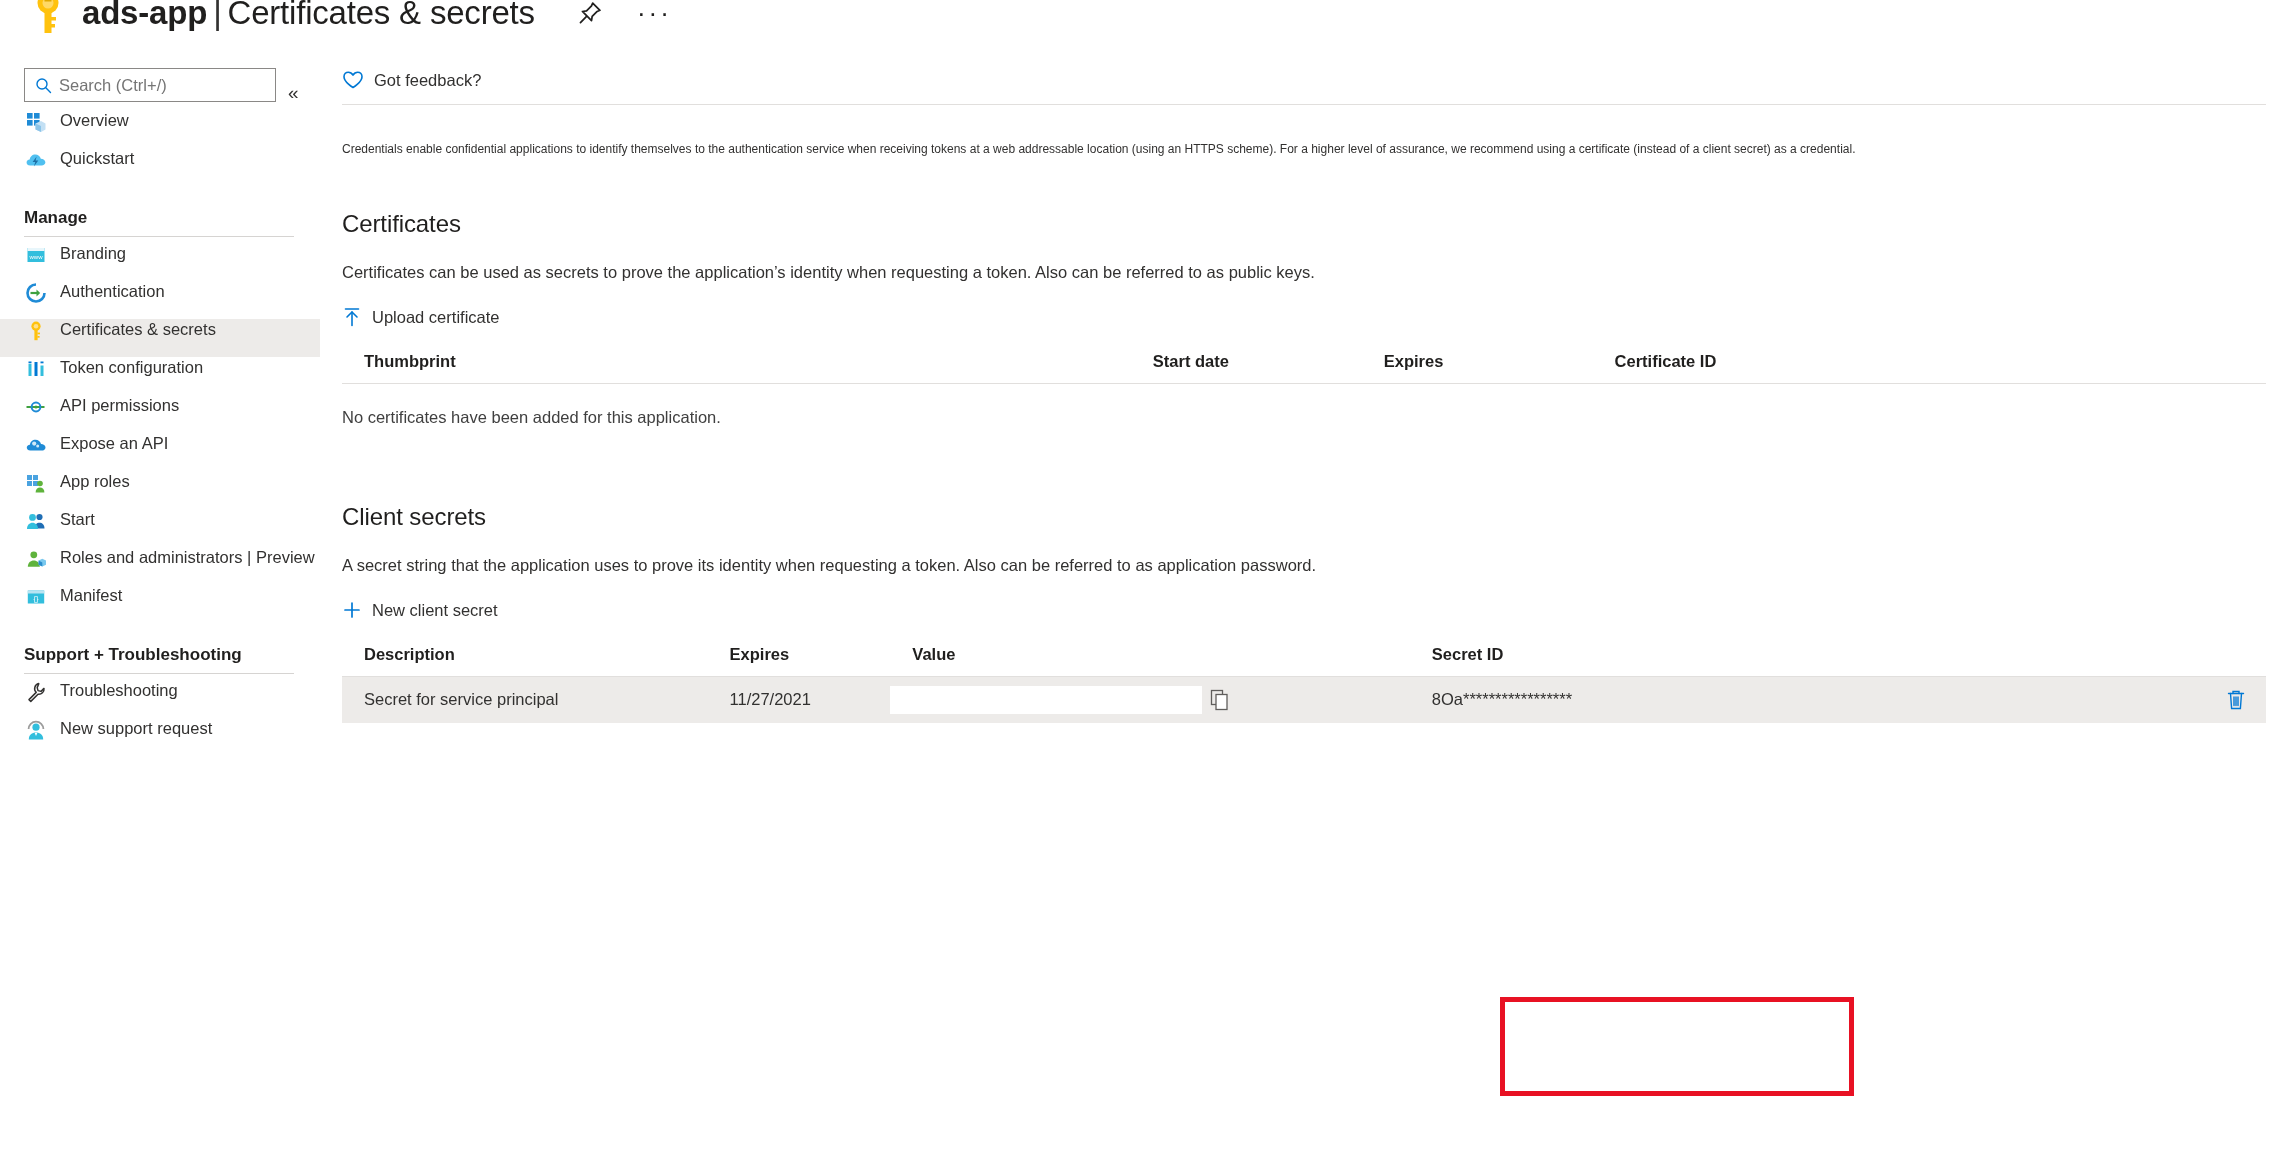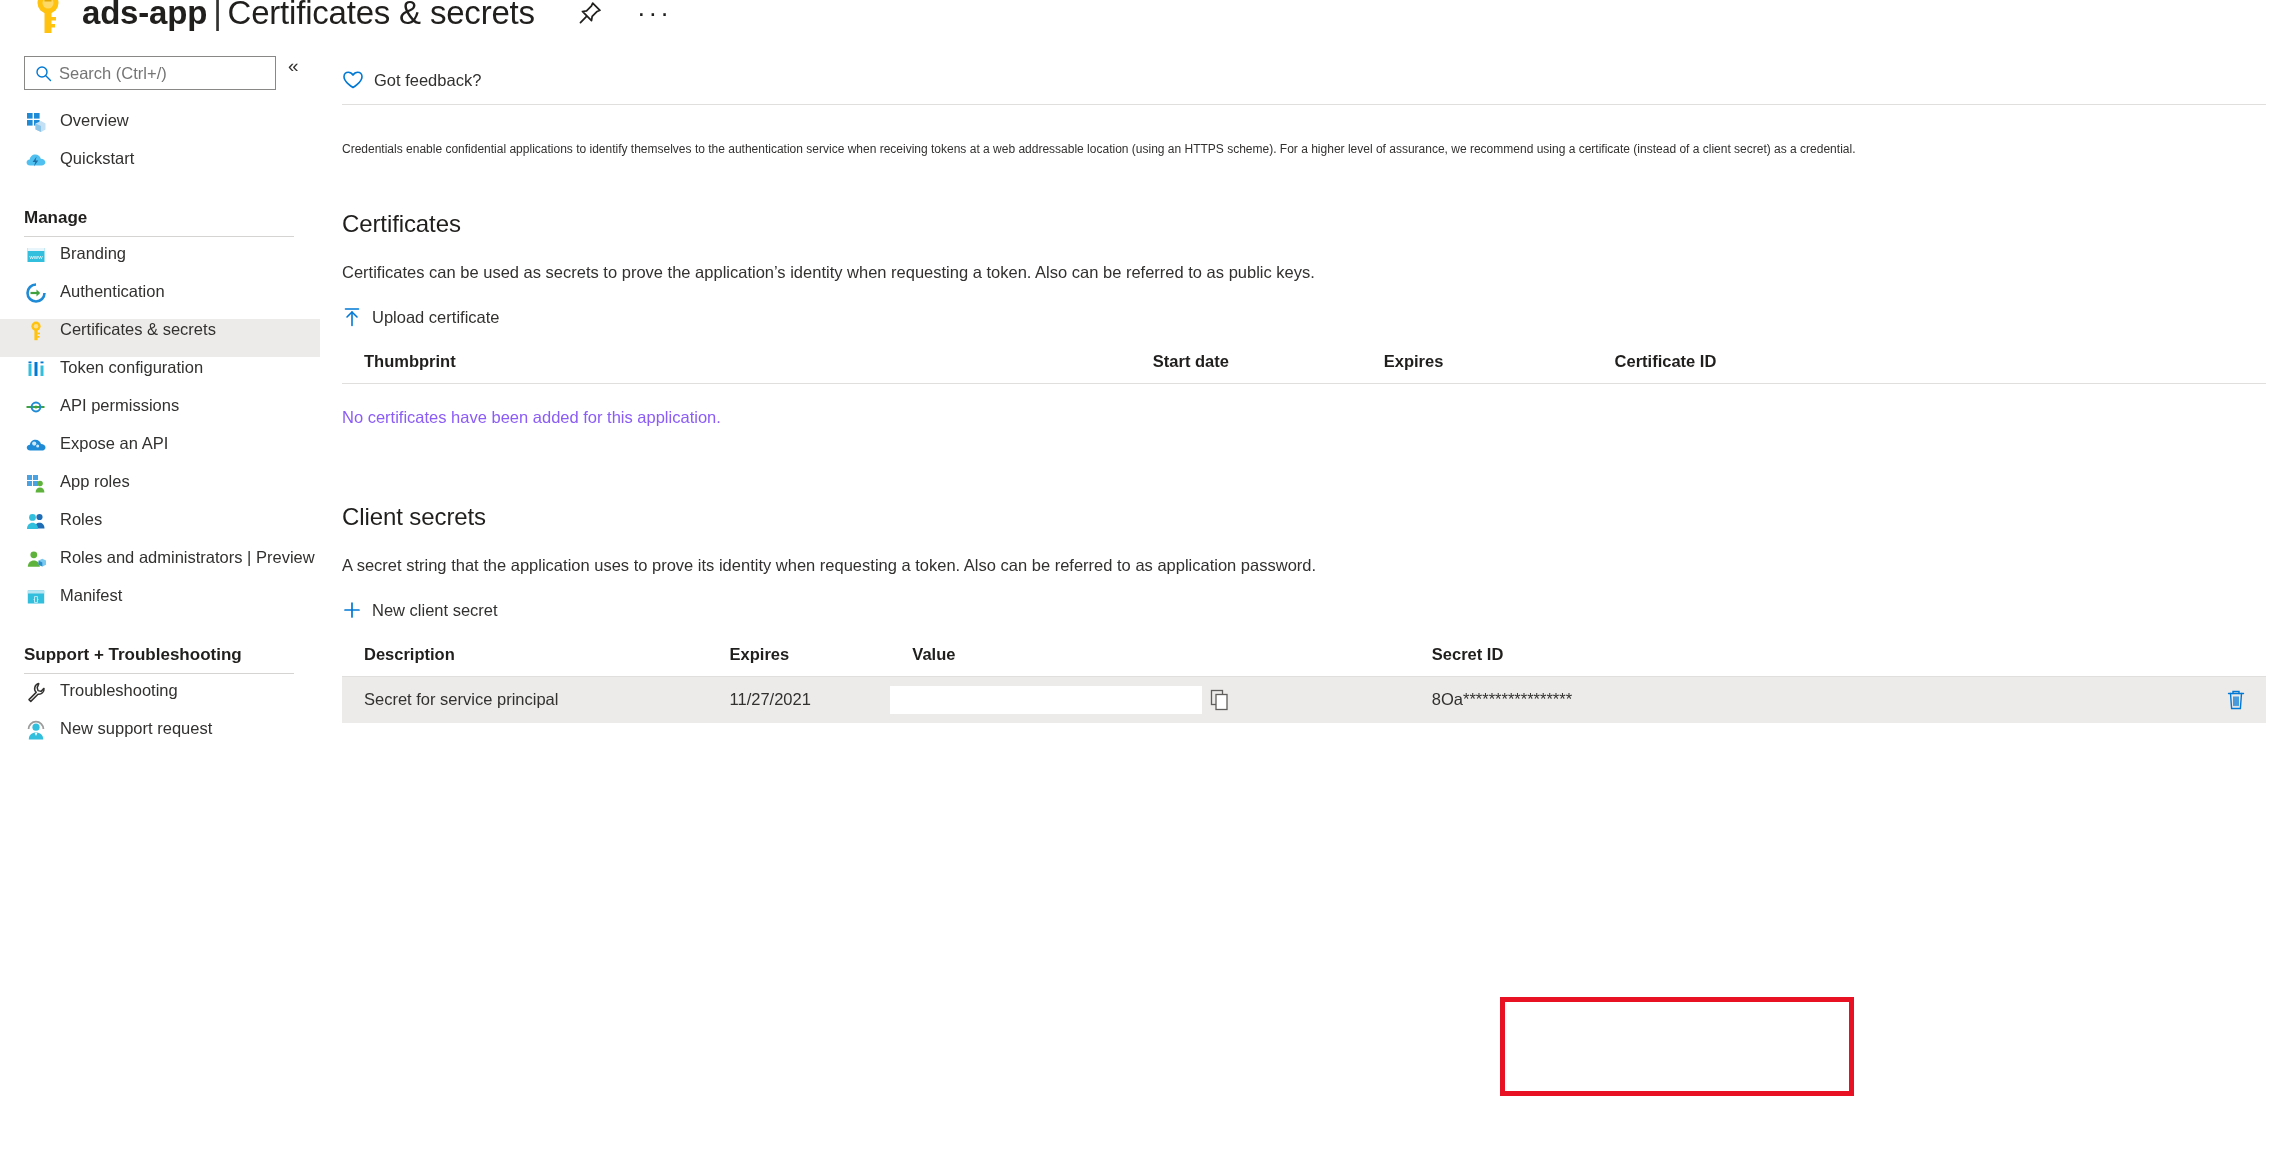--- a/index.html
+++ b/index.html
@@ -41,21 +41,21 @@
   }
 
   
   #sidebar {
     position: absolute;
     left: 0; top: 56px;
     width: 320px; height: 1096px;
     background: #ffffff;
   }
   #search-row {
-    display: flex; align-items: flex-start;
+    display: flex; align-items: flex-end;
     padding: 0 0 0 24px; height: 46px;
   }
   #search-box {
     position: relative;
     width: 252px; height: 34px;
     border: 1px solid #8a8886; background: #fff;
     display: flex; align-items: center;
   }
   #search-icon { margin: 0 7px 0 10px; flex: 0 0 auto; }
   #search-input {
@@ -134,21 +134,21 @@
     text-align: left; font-size: 16.5px; font-weight: 700; color: #201f1e;
     padding: 4px 0 12px 22px; white-space: nowrap;
     border-bottom: 1px solid #e1dfdd;
   }
   table.grid td {
     font-size: 16.5px; color: #323130; padding: 0 0 0 22px;
     height: 46px; vertical-align: middle;
   }
   table.grid tr.data-row td { background: #edebe9; }
   .empty-note {
-    font-size: 16.5px; color: #8b5cf6; padding-top: 24px; padding-left: 0;
+    font-size: 16.5px; color: #404040; padding-top: 24px; padding-left: 0;
   }
 
   .value-cell { position: relative; padding-left: 0 !important; }
   .value-field-wrap {
     display: flex; align-items: center;
     margin-left: 0;
   }
   .value-input {
     width: 312px; height: 28px;
     background: #ffffff; border: 0; outline: none;
@@ -327,21 +327,21 @@
 
       <div class="nav-item">
         <span class="nav-icon">
           <svg width="22" height="22" viewBox="0 0 22 22">
             <circle cx="14.5" cy="7" r="3.1" fill="#1f6eb5"></circle>
             <path d="M9.5 18.5 C9.5 14.8 11.8 12.8 14.5 12.8 C17.2 12.8 19.5 14.8 19.5 18.5 Z" fill="#1f6eb5"></path>
             <circle cx="7.5" cy="7.4" r="3.4" fill="#32bedd"></circle>
             <path d="M2 19 C2 14.9 4.6 12.8 7.5 12.8 C10.4 12.8 13 14.9 13 19 Z" fill="#32bedd"></path>
           </svg>
         </span>
-        <span class="nav-label">Roles</span>
+        <span class="nav-label">Start</span>
       </div>
 
       <div class="nav-item">
         <span class="nav-icon">
           <svg width="22" height="22" viewBox="0 0 22 22">
             <circle cx="8.8" cy="6.8" r="3.4" fill="#5fb33c"></circle>
             <path d="M2.8 18.8 C2.8 14.6 5.6 12.4 8.8 12.4 C12 12.4 14.8 14.6 14.8 18.8 Z" fill="#5fb33c"></path>
             <path d="M13.6 12.6 L17.3 10.8 L21 12.6 L21 16.8 L17.3 18.6 L13.6 16.8 Z" fill="#79c8ee"></path>
             <path d="M13.6 12.6 L17.3 14.4 L17.3 18.6 L13.6 16.8 Z" fill="#2a8ccd"></path>
           </svg>

